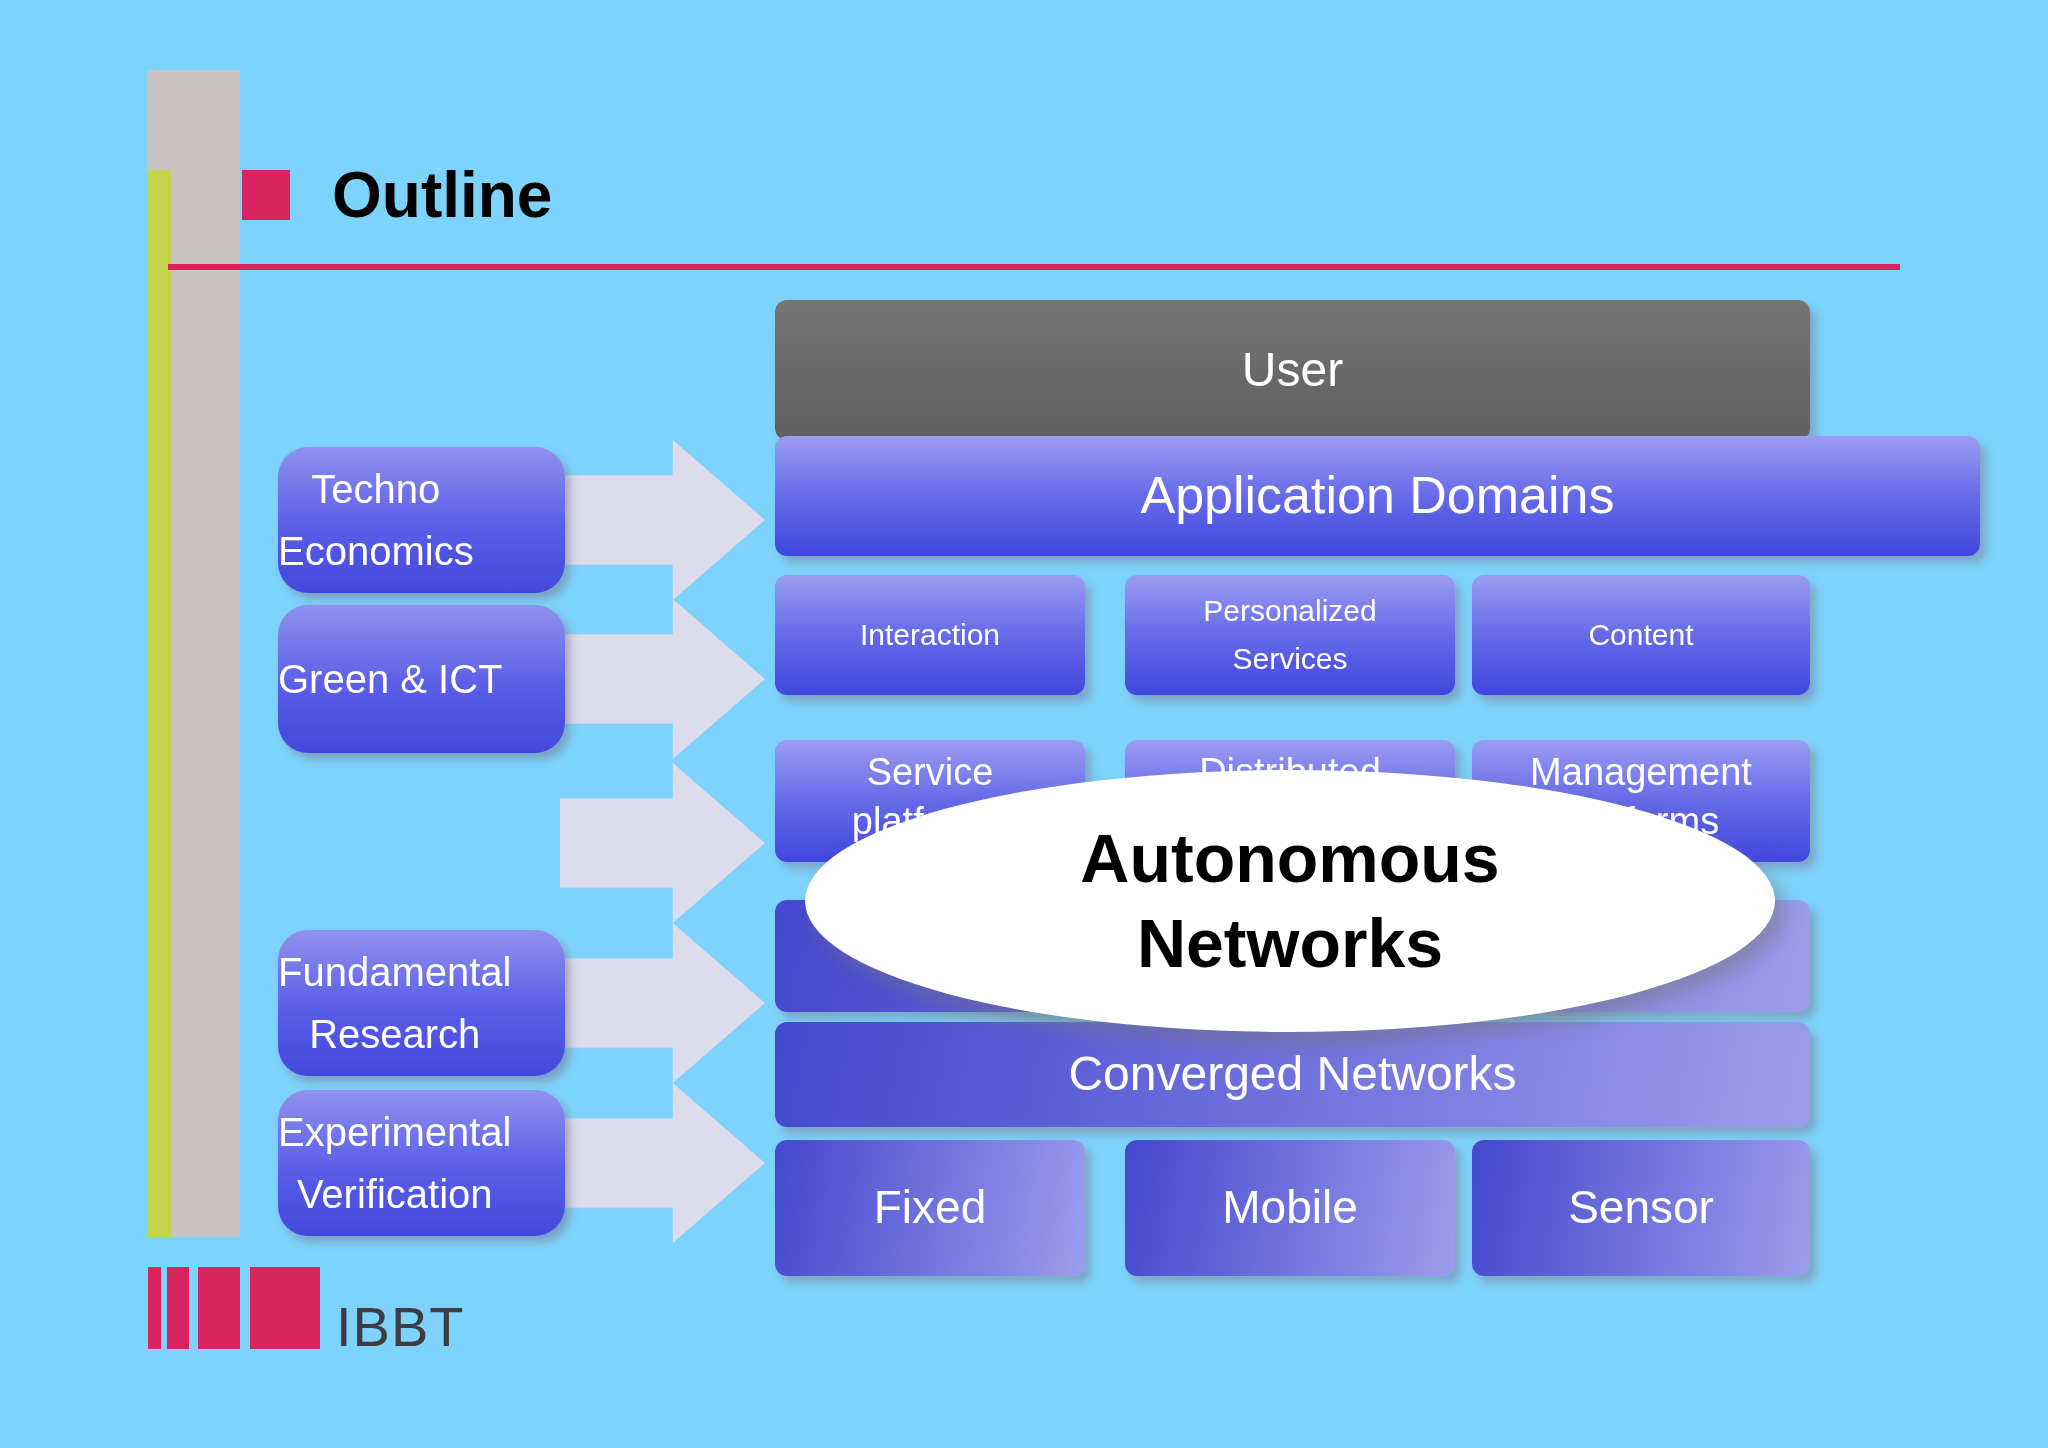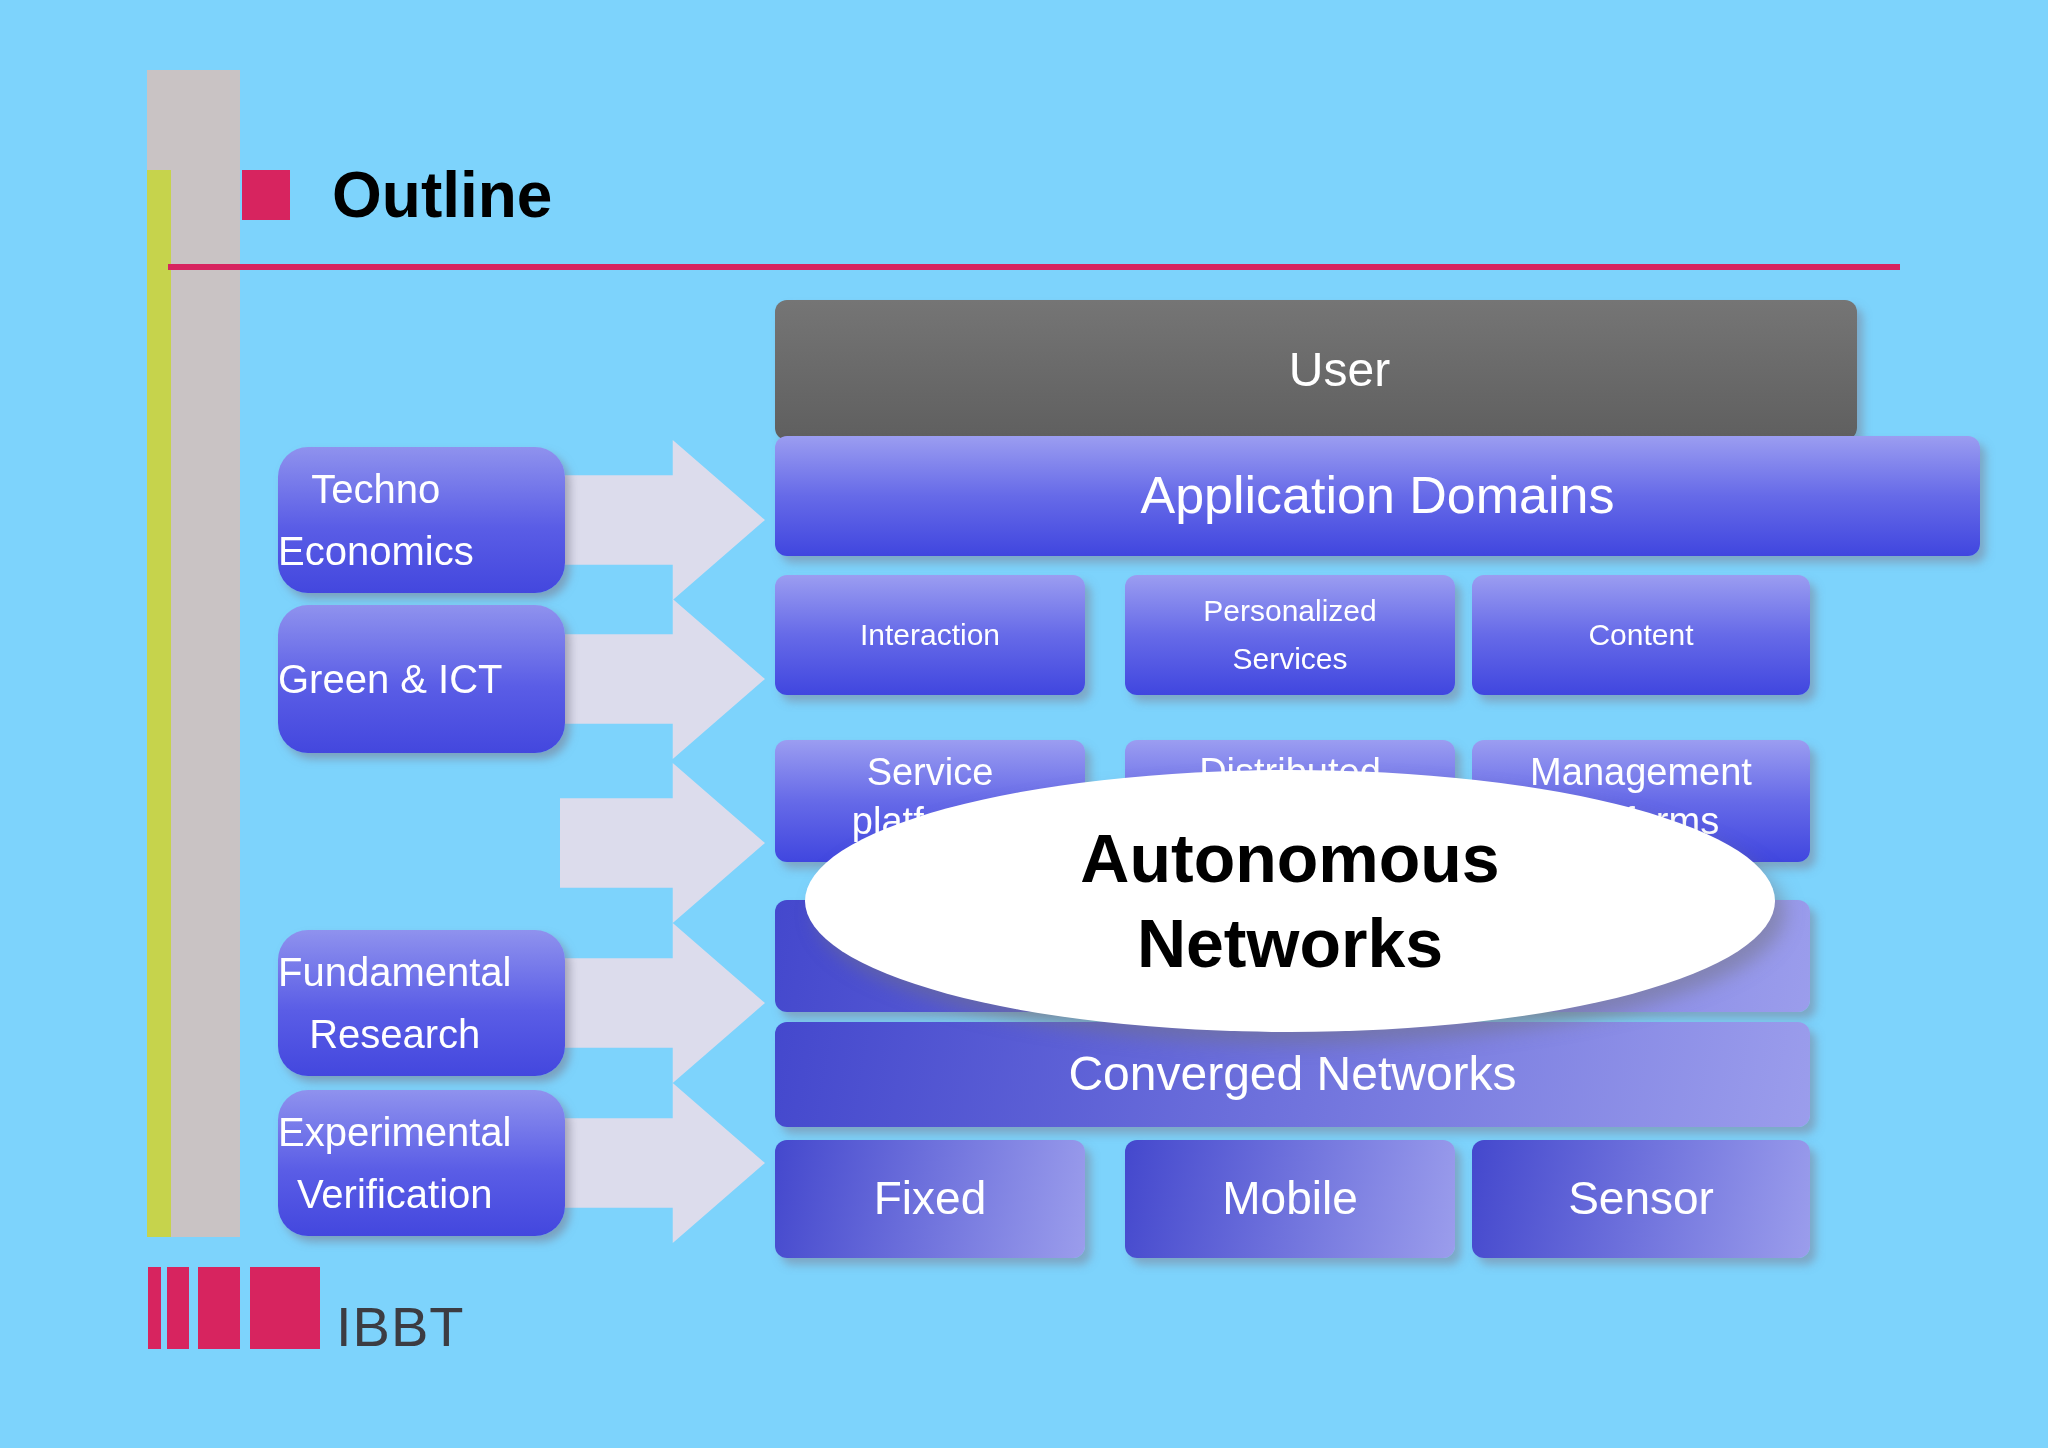--- a/index.html
+++ b/index.html
@@ -31,29 +31,29 @@
          clip-path:polygon(0 22%,55% 22%,55% 0,100% 50%,55% 100%,55% 78%,0 78%);}
   .ar1{top:440px}.ar2{top:599px}.ar3{top:763px}.ar4{top:923px}.ar5{top:1083px}
 
   
   .bx{position:absolute;display:flex;align-items:center;justify-content:center;z-index:2;
       color:#fff;text-align:center;border-radius:12px;
       box-shadow:6px 7px 9px rgba(125,125,145,0.5);}
   .grad-v{background:linear-gradient(180deg,#9b9df1 0%,#666ae8 50%,#4046df 100%);}
   .grad-h{background:linear-gradient(100deg,#4448cd 0%,#9b9dec 100%);}
   .user{left:775px;top:300px;width:1035px;height:140px;font-size:48px;
-        background:linear-gradient(180deg,#757575,#5f5f5f);padding-left:47px;}
+        background:linear-gradient(180deg,#757575,#5f5f5f);}
   .appdom{left:775px;top:436px;width:1205px;height:120px;font-size:52px;}
   .c1{left:775px;width:310px}.c2{left:1125px;width:330px}.c3{left:1472px;width:338px}
   .rows{top:575px;height:120px;font-size:30px;}
   .rowp{top:740px;height:122px;font-size:38px;align-items:flex-start;padding-top:8px;box-sizing:border-box;}
   .rowp .lbl{line-height:1.3;}
   .band{left:775px;top:900px;width:1035px;height:112px;}
   .converged{left:775px;top:1022px;width:1035px;height:105px;font-size:48px;align-items:center;}
-  .rown{top:1140px;height:118px;font-size:46px;justify-content:center;}
+  .rown{top:1140px;height:136px;font-size:46px;justify-content:center;}
 
   
   .ellipse{position:absolute;left:805px;top:770px;width:970px;height:262px;background:#ffffff;
            border-radius:50%;z-index:5;display:flex;align-items:center;justify-content:center;
            box-shadow:10px 12px 18px rgba(115,115,130,0.5);}
   .ellipse .lbl{font-size:68px;font-weight:bold;color:#000;line-height:1.25;text-align:center;}
 
   
   .logo-bar{position:absolute;top:1267px;height:82px;background:#d7245f;}
   .logo-b1{left:148px;width:13px}.logo-b2{left:167px;width:22px}

